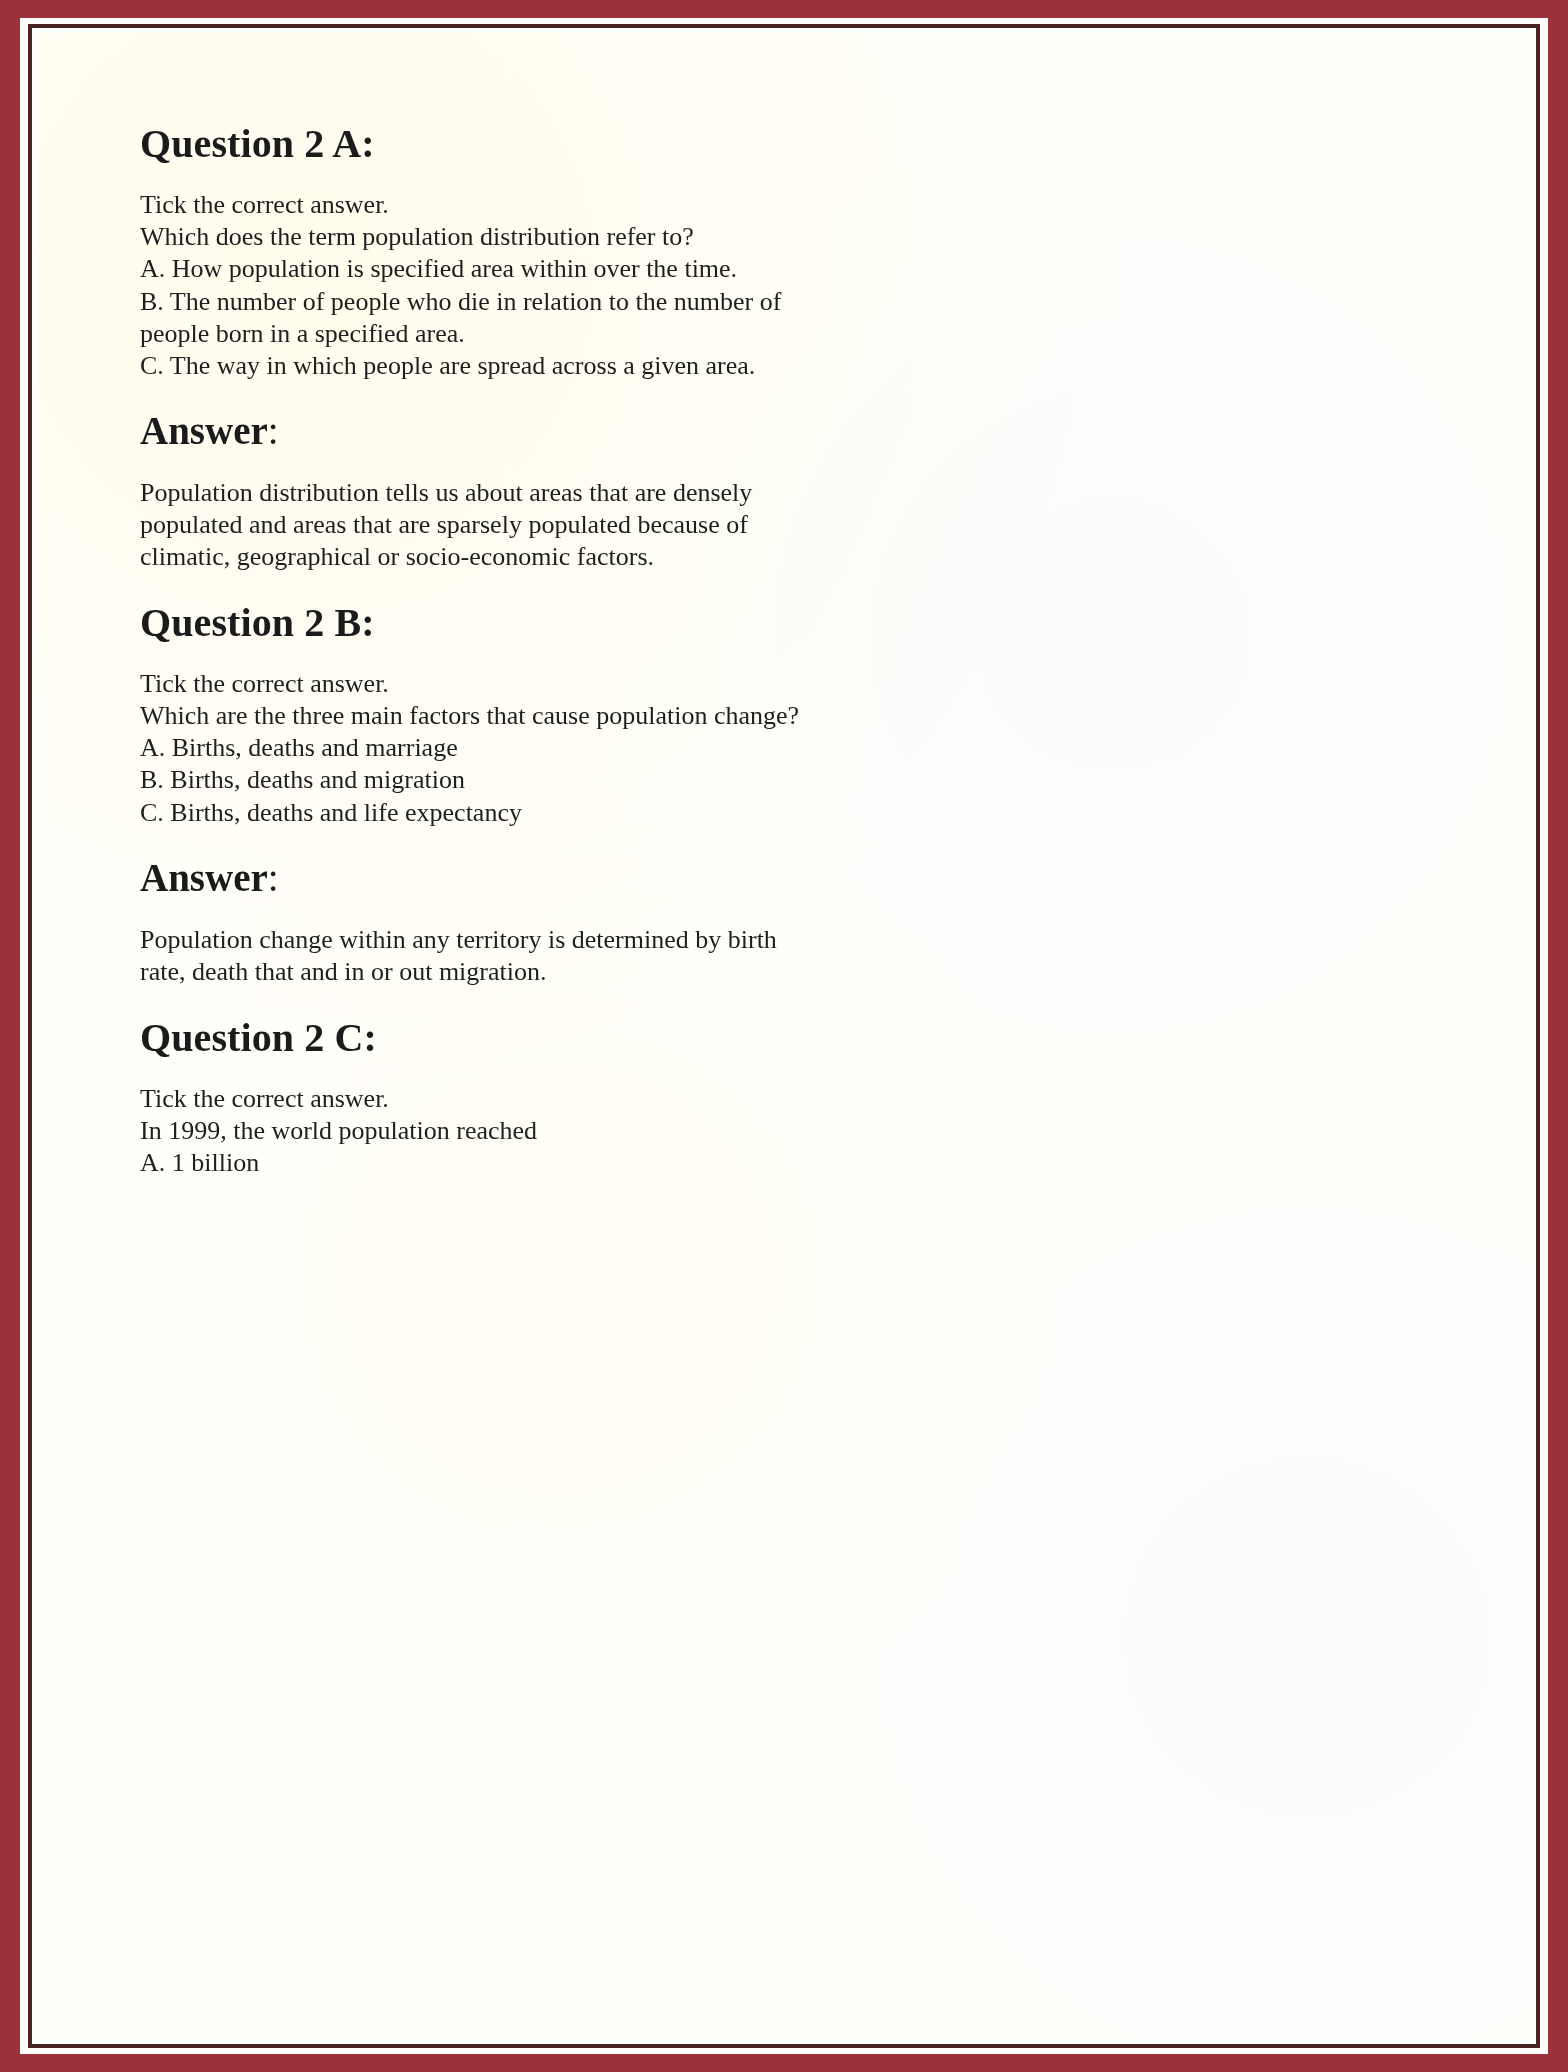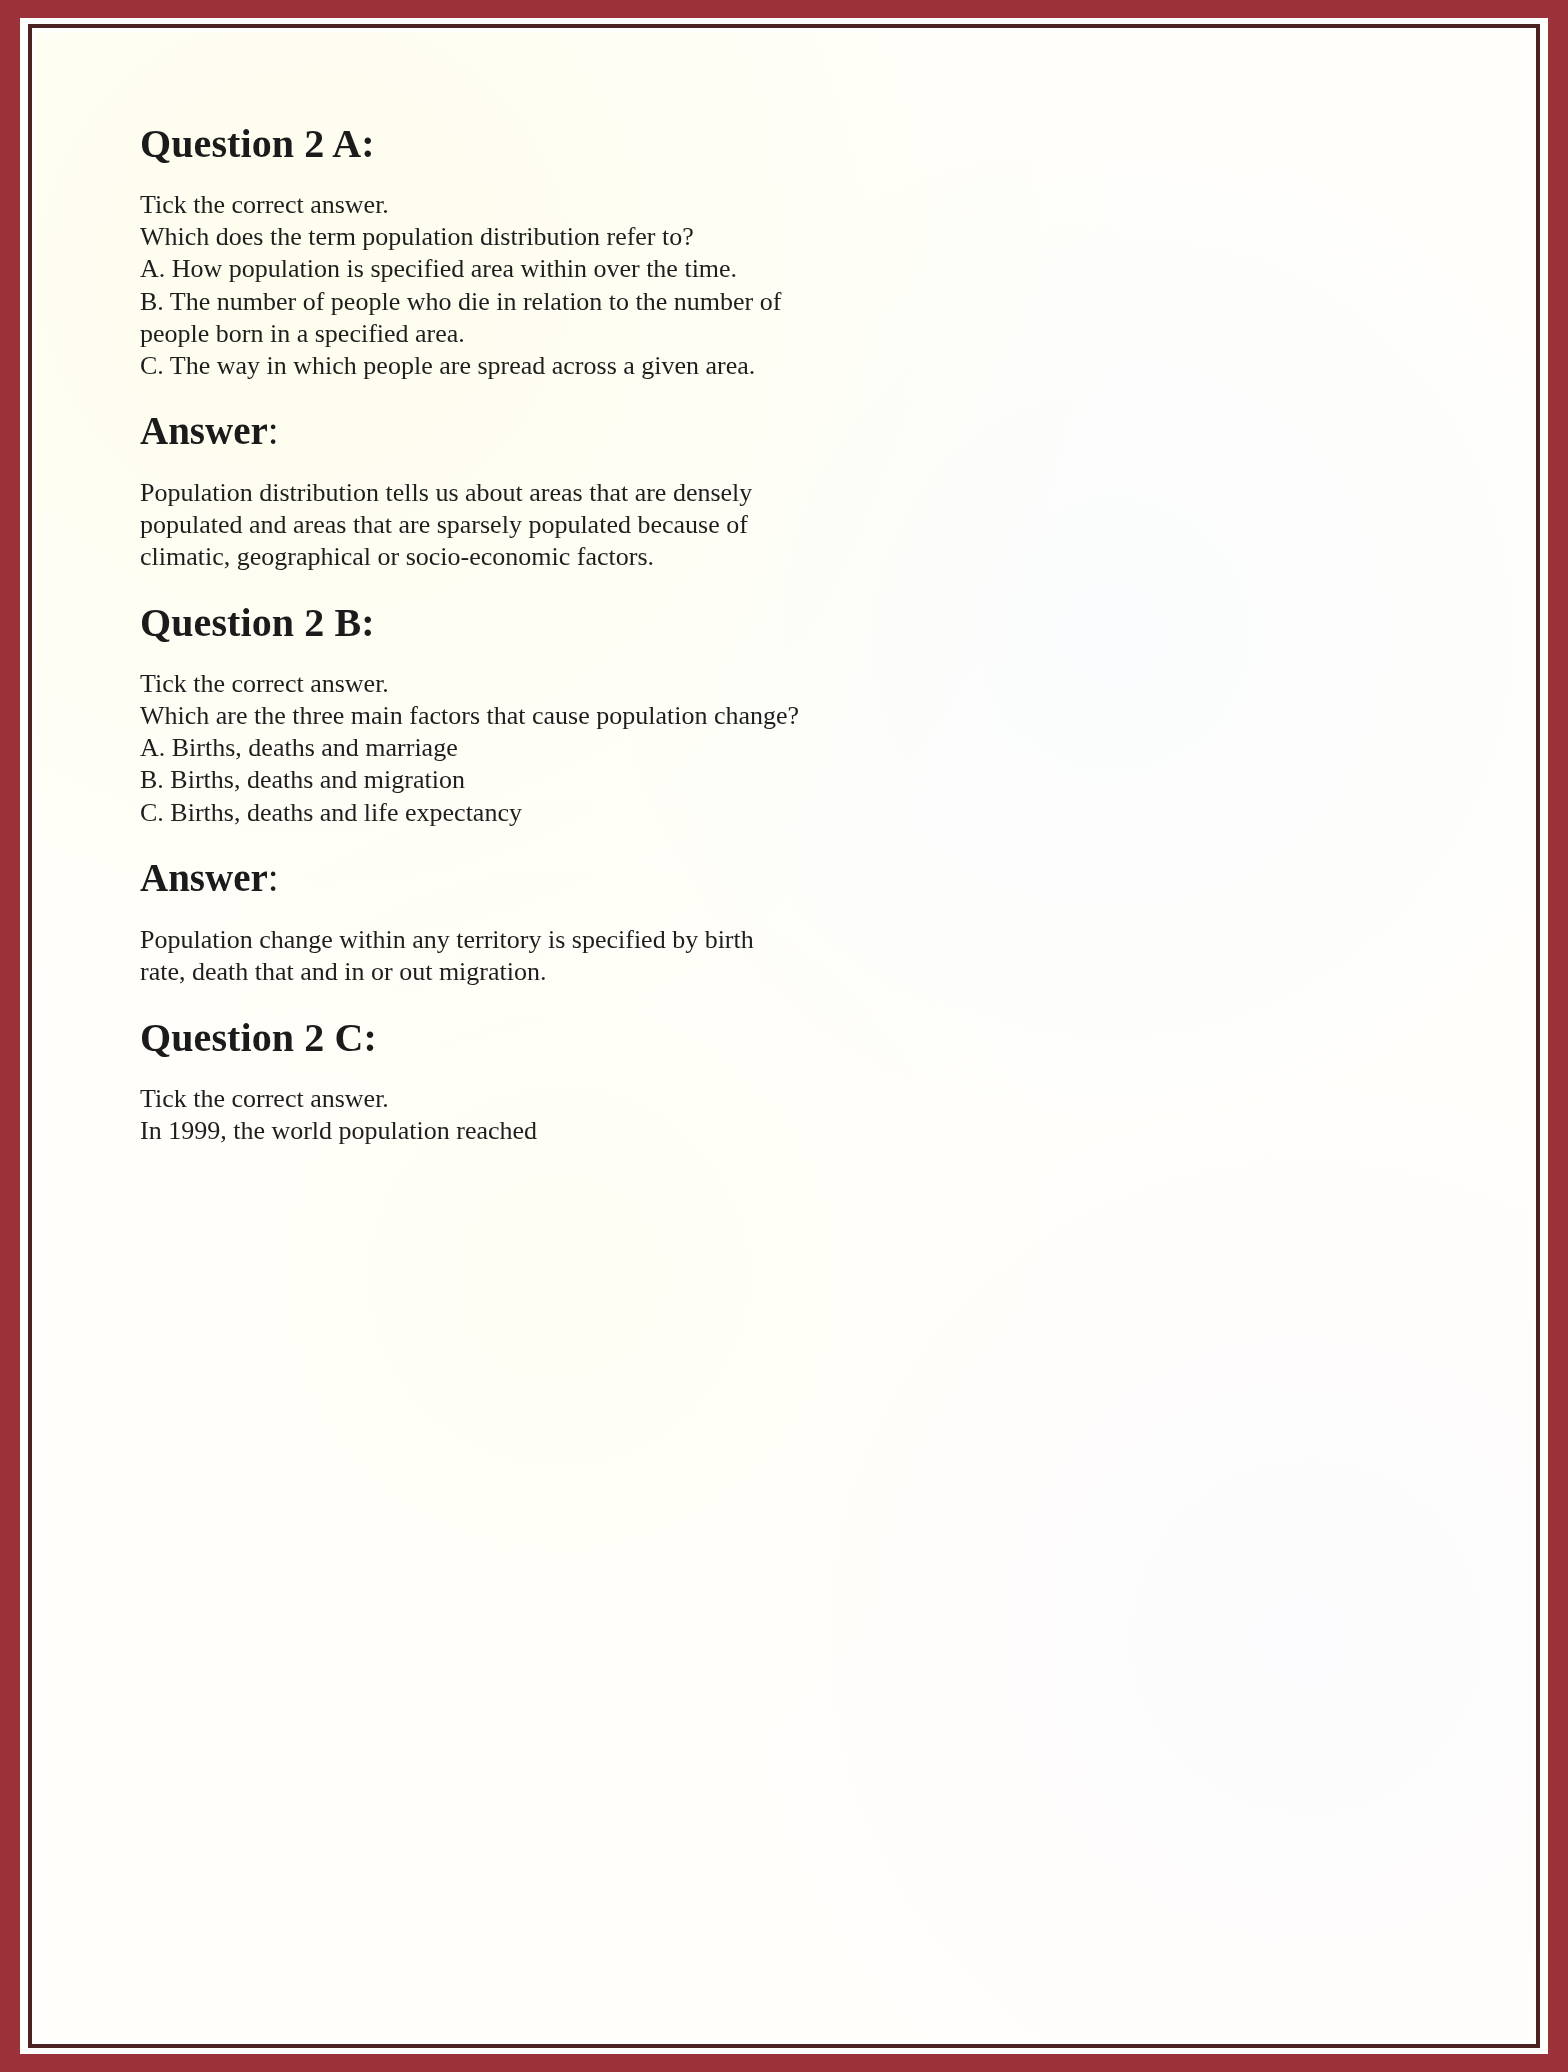--- a/index.html
+++ b/index.html
@@ -138,28 +138,29 @@
             <span class="line">A. Births, deaths and marriage</span>
             <span class="line">B. Births, deaths and migration</span>
             <span class="line">C. Births, deaths and life expectancy</span>
           </div>
 
           <div class="answer-label">
             <span class="lbl">Answer</span><span class="colon">:</span>
           </div>
 
           <div class="block">
-            <span class="line">Population change within any territory is specified by birth</span>
+            <span class="line">Population change within any territory is determined by birth</span>
             <span class="line">rate, death that and in or out migration.</span>
           </div>
 
           <h2 class="q-heading">Question 2 C:</h2>
 
           <div class="block">
             <span class="line">Tick the correct answer.</span>
             <span class="line">In 1999, the world population reached</span>
+            <span class="line">A. 1 billion</span>
           </div>
 
         </div>
       </div>
     </div>
   </div>
 </div>
 
 </body></html>

